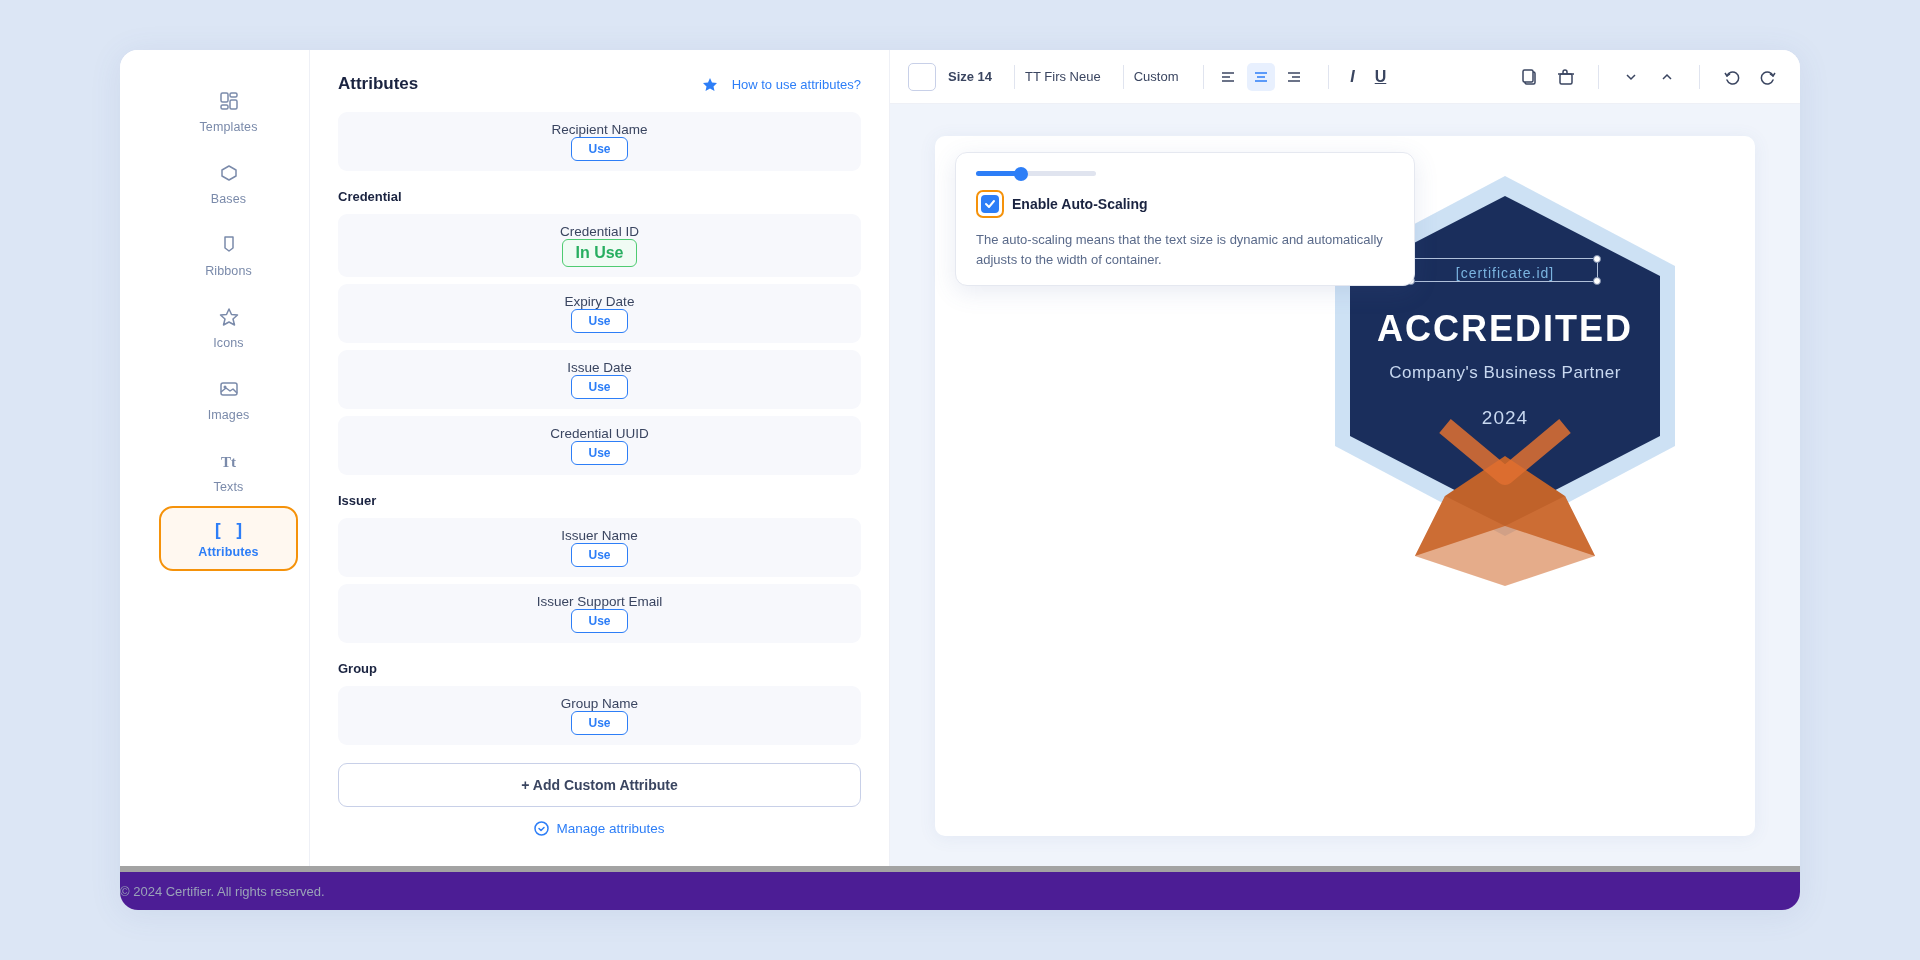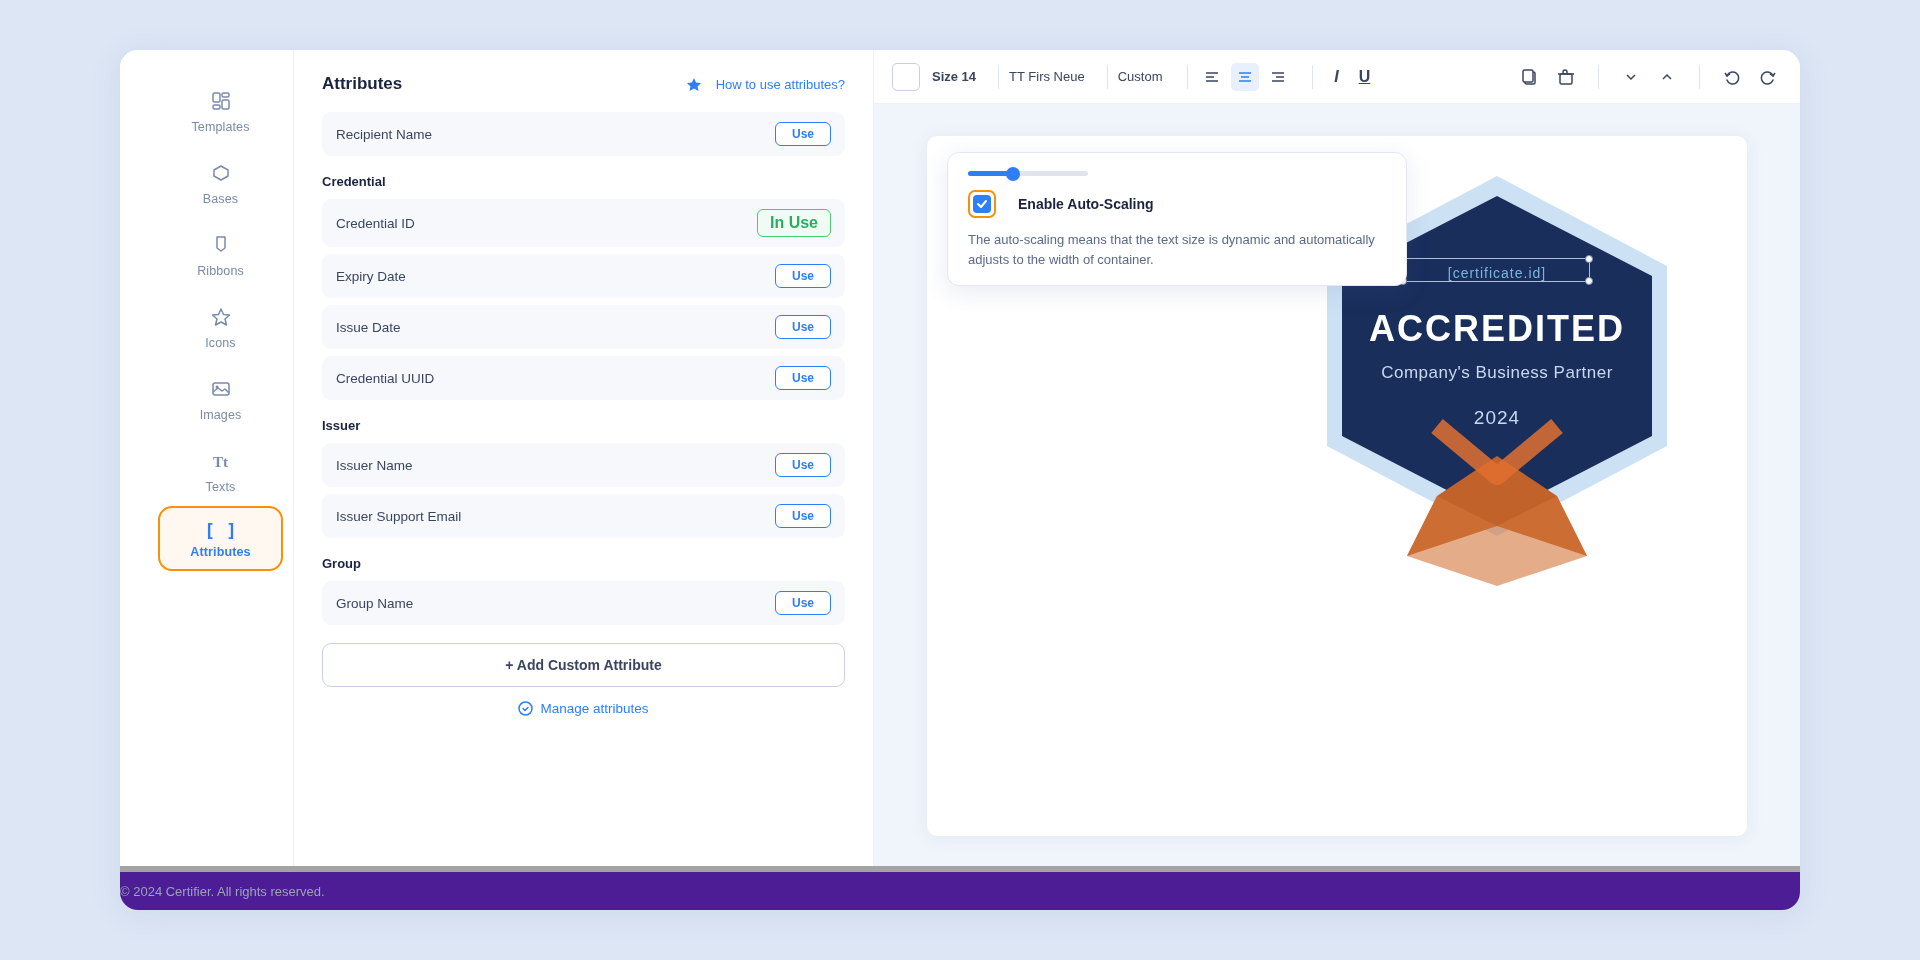--- a/index.html
+++ b/index.html
@@ -23,21 +23,21 @@
       overflow: hidden;
       box-shadow: 0 4px 32px rgba(80,100,160,0.10);
     }
     .content-area {
       display: flex;
       flex: 1;
       overflow: hidden;
     }
     
     .sidebar {
-      width: 174px;
+      width: 190px;
       background: #fff;
       border-right: 1.5px solid #eef0f6;
       display: flex;
       flex-direction: column;
       align-items: center;
       padding-top: 24px;
       gap: 0;
       flex-shrink: 0;
       padding-left: 28px;
     }
@@ -109,20 +109,21 @@
       margin-top: 16px;
     }
     .attr-row {
       display: flex;
       align-items: center;
       justify-content: space-between;
       padding: 10px 14px;
       border-radius: 9px;
       background: #f7f8fc;
       margin-bottom: 7px;
+      flex-direction: column;
     }
     .attr-name {
       font-size: 13.5px;
       color: #3a4560;
       font-weight: 400;
     }
     .use-btn {
       padding: 4px 16px;
       border-radius: 6px;
       border: 1.5px solid #2d7ef7;
@@ -310,21 +311,21 @@
       height: 14px;
       background: #2d7ef7;
       border-radius: 50%;
       position: absolute;
       top: -4.5px;
       left: 38px;
     }
     .autoscale-row {
       display: flex;
       align-items: center;
-      gap: 22px;
+      gap: 8px;
       margin-bottom: 12px;
     }
     .autoscale-checkbox-wrap {
       border: 2.5px solid #f5920a;
       border-radius: 7px;
       padding: 3px;
       display: flex;
       align-items: center;
     }
     .autoscale-checkbox {

